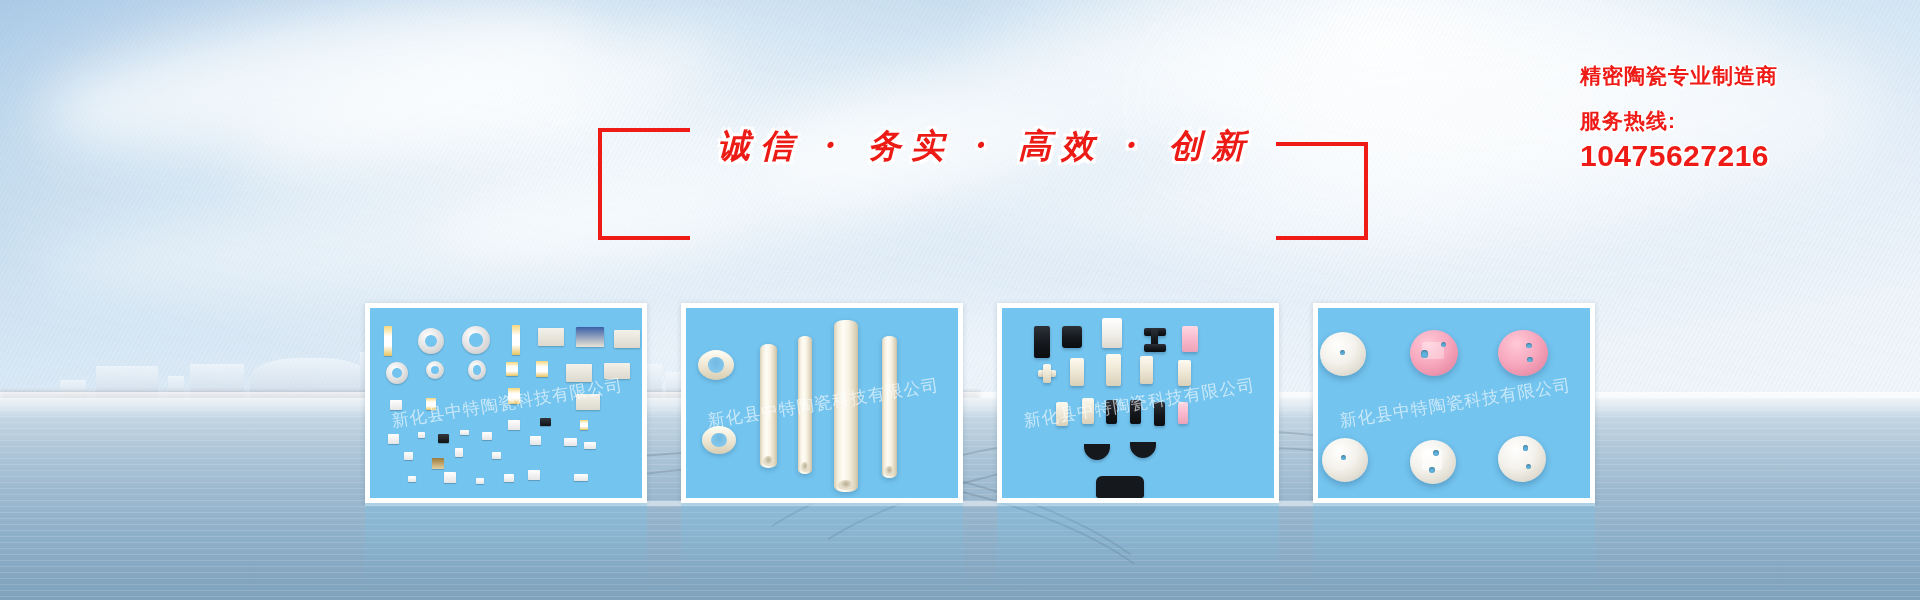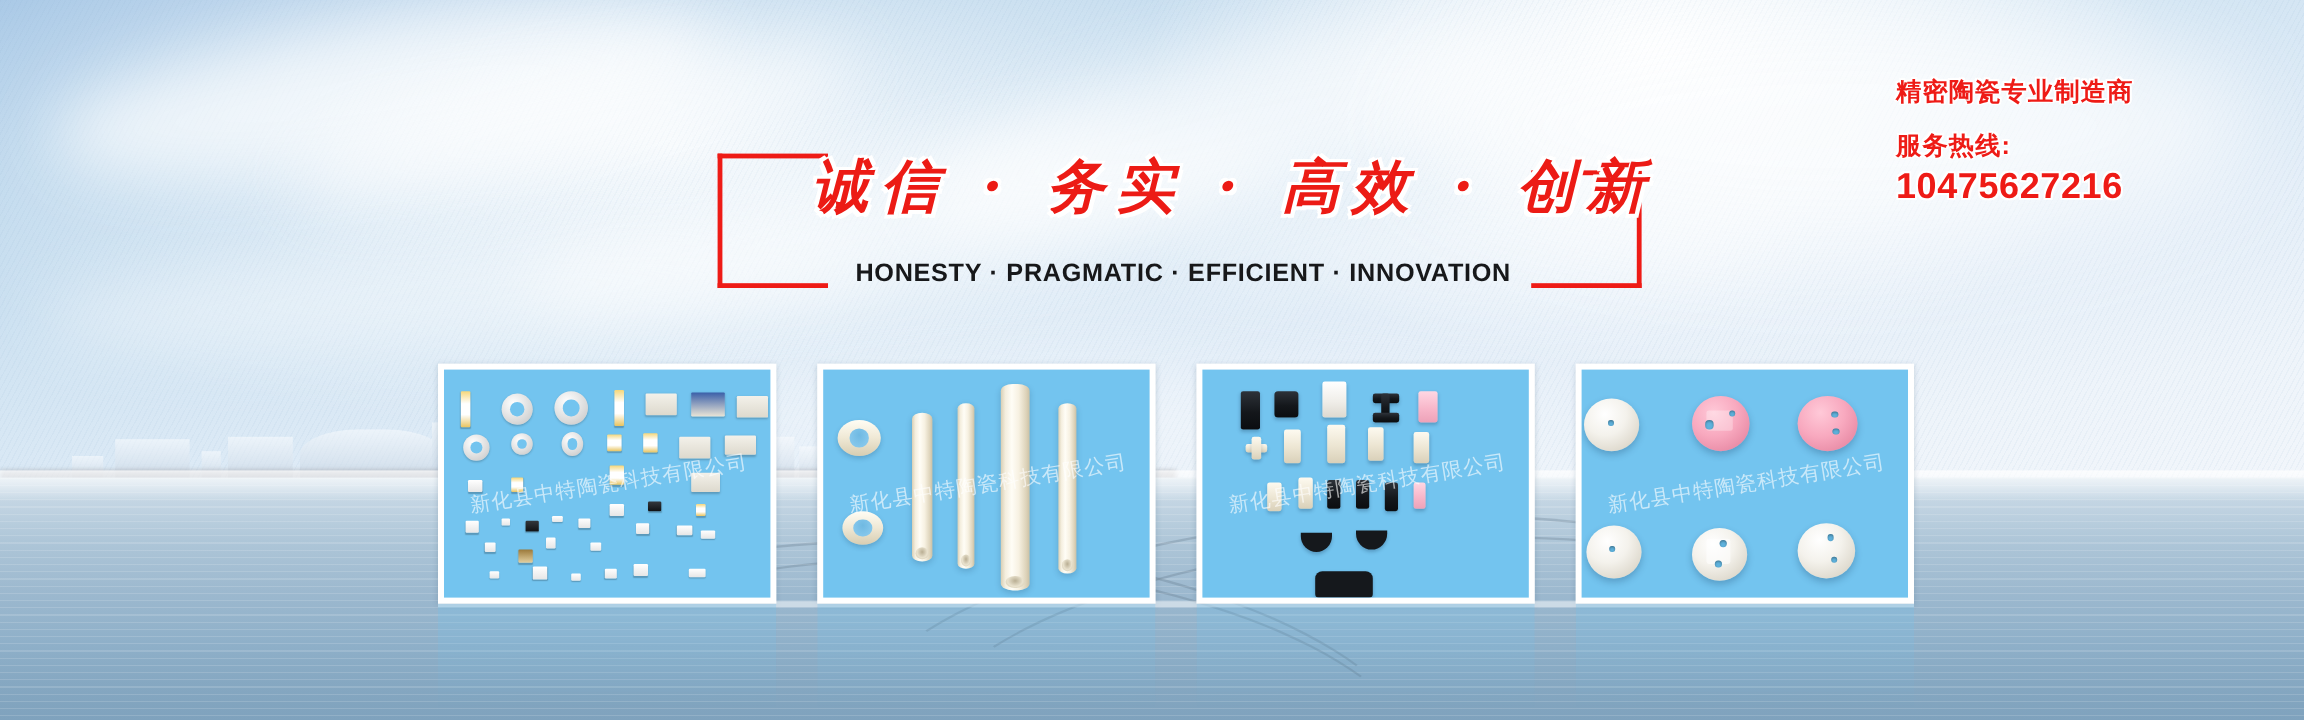--- a/index.html
+++ b/index.html
@@ -74,23 +74,23 @@
   .slogan { position:absolute; left:598px; top:128px; width:770px; height:116px; }
   .brk { position:absolute; background:#ee1b16; }
   .brk-l-top  { left:0;    top:0;    width:92px; height:4px; }
   .brk-l-side { left:0;    top:0;    width:4px;  height:112px; }
   .brk-l-bot  { left:0;    top:108px;width:92px; height:4px; }
   .brk-r-top  { right:0;  top:14px;  width:92px; height:4px; }
   .brk-r-side { right:0;  top:14px;  width:4px;  height:98px; }
   .brk-r-bot  { right:0;  top:108px; width:92px; height:4px; }
 
   .slogan-cn {
-    position:absolute; left:78px; top:-4px; width:620px; text-align:left;
+    position:absolute; left:78px; top:-4px; width:620px; text-align:center;
     font-family:"DejaVu Serif","Liberation Serif",serif;
-    font-size:48px; font-weight:700; color:#ec1b15; letter-spacing:10px;
+    font-size:33px; font-weight:700; color:#ec1b15; letter-spacing:10px;
     font-style:italic;
     text-shadow:
       2px 0 0 #fff, -2px 0 0 #fff, 0 2px 0 #fff, 0 -2px 0 #fff,
       2px 2px 0 #fff, -2px 2px 0 #fff, 2px -2px 0 #fff, -2px -2px 0 #fff,
       3px 3px 0 #fff, -3px 3px 0 #fff, 3px -3px 0 #fff, -3px -3px 0 #fff;
     white-space:nowrap;
   }
   .slogan-en {
     position:absolute; left:78px; top:88px; width:620px; text-align:center;
     font-family:"Liberation Sans","DejaVu Sans",sans-serif;
@@ -228,21 +228,20 @@
   <div class="horizon-glow"></div>
 
   <div class="slogan">
     <div class="brk brk-l-top"></div>
     <div class="brk brk-l-side"></div>
     <div class="brk brk-l-bot"></div>
     <div class="brk brk-r-top"></div>
     <div class="brk brk-r-side"></div>
     <div class="brk brk-r-bot"></div>
     <div class="slogan-cn">诚信 · 务实 · 高效 · 创新</div>
-    <div class="slogan-en">HONESTY · PRAGMATIC · EFFICIENT · INNOVATION</div>
   </div>
 
   <div class="contact">
     <div class="ln l1">精密陶瓷专业制造商</div>
     <div class="ln l2">服务热线:</div>
     <div class="ln l3">10475627216</div>
   </div>
 
   <div class="panels">
 

